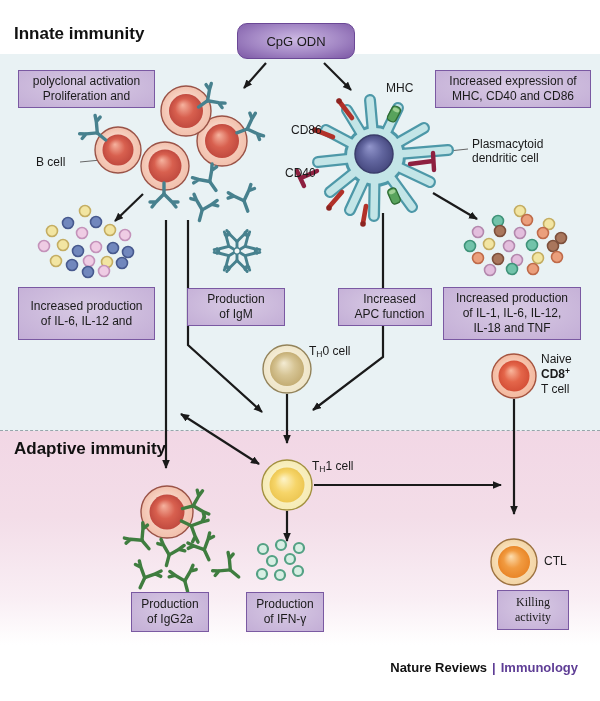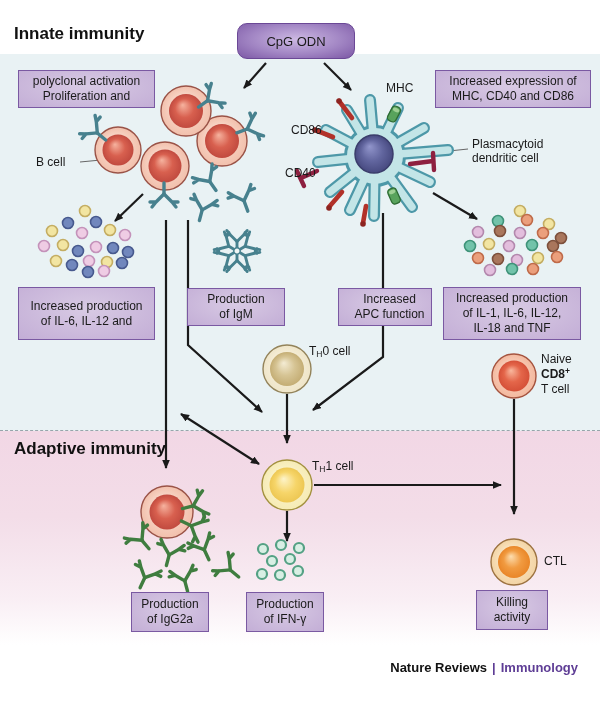--- a/index.html
+++ b/index.html
@@ -345,21 +345,21 @@
     <span class="line">IL-18 and TNF</span>
   </div>
   <div class="box" style="left:131px;top:592px;width:78px;height:40px;">
     <span class="line">Production</span>
     <span class="line">of IgG2a</span>
   </div>
   <div class="box" style="left:246px;top:592px;width:78px;height:40px;">
     <span class="line">Production</span>
     <span class="line">of IFN-γ</span>
   </div>
-  <div class="box" style="left:476px;top:590px;width:72px;height:40px;">
+  <div class="box" style="left:497px;top:590px;width:72px;height:40px;font-family:Liberation Serif, serif;">
     <span class="line">Killing</span>
     <span class="line">activity</span>
   </div>
 
   <div class="lbl" style="left:36px;top:155px;">B cell</div>
   <div class="lbl" style="left:386px;top:81px;">MHC</div>
   <div class="lbl" style="left:291px;top:123px;">CD86</div>
   <div class="lbl" style="left:285px;top:166px;">CD40</div>
   <div class="lbl" style="left:472px;top:137px;">
     <span style="display:block;">Plasmacytoid</span>

